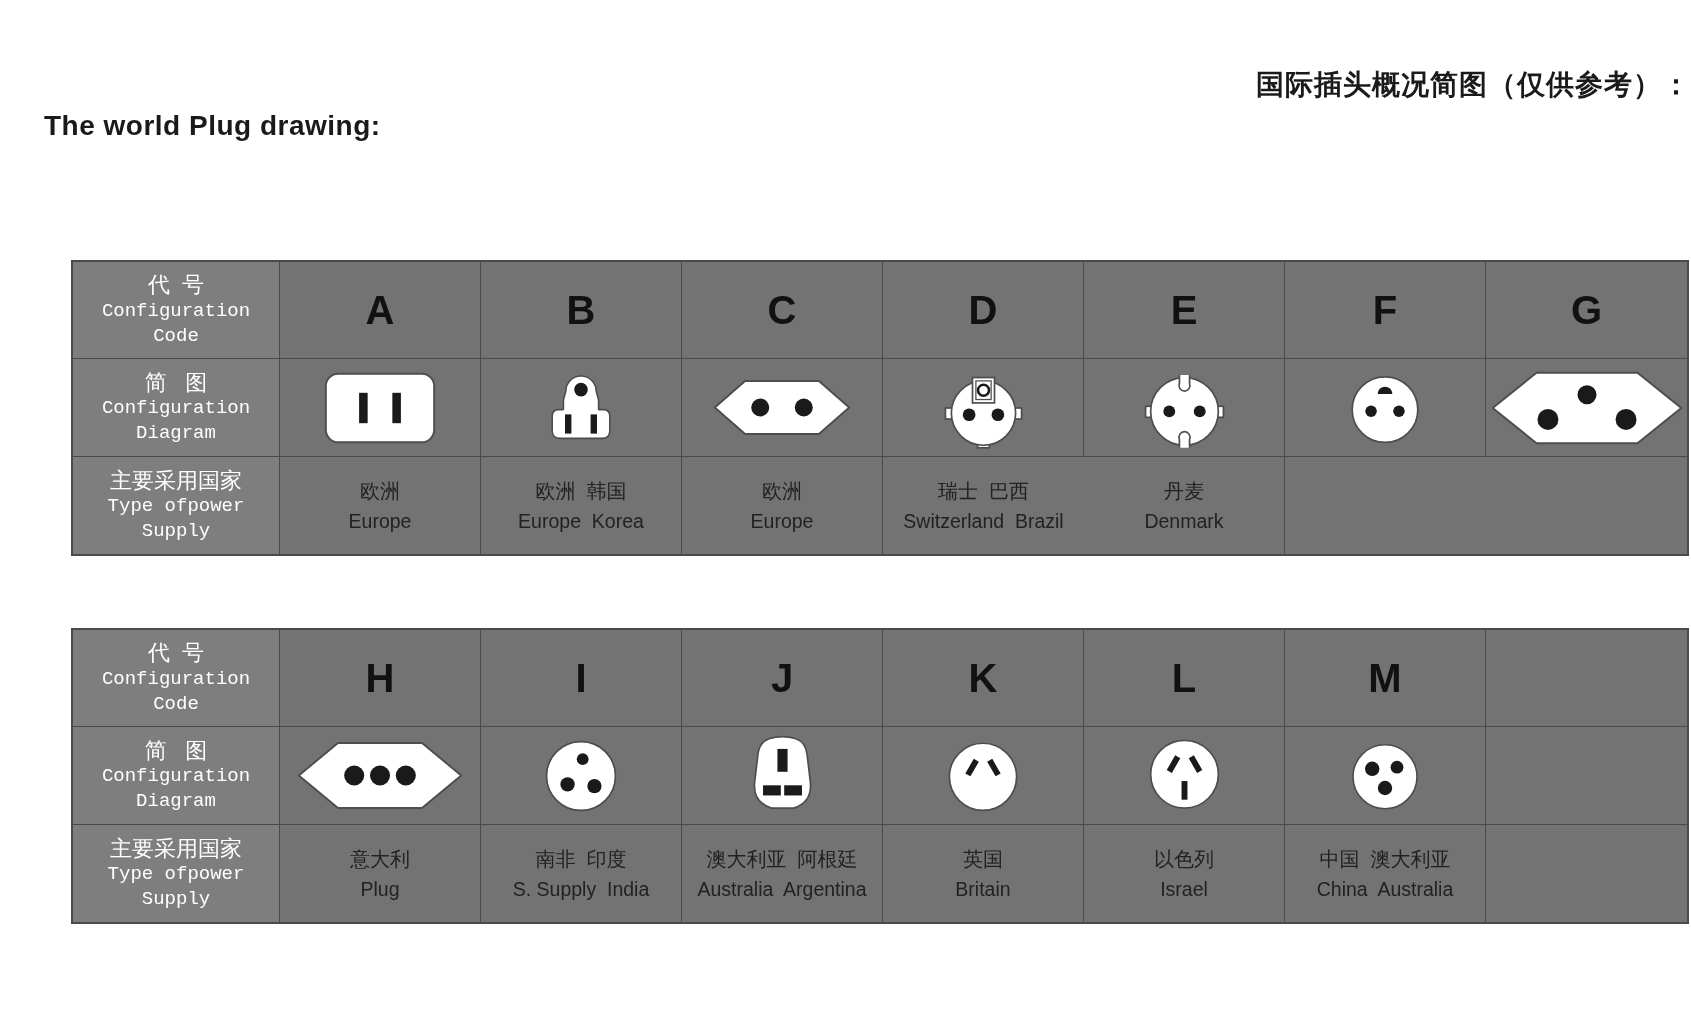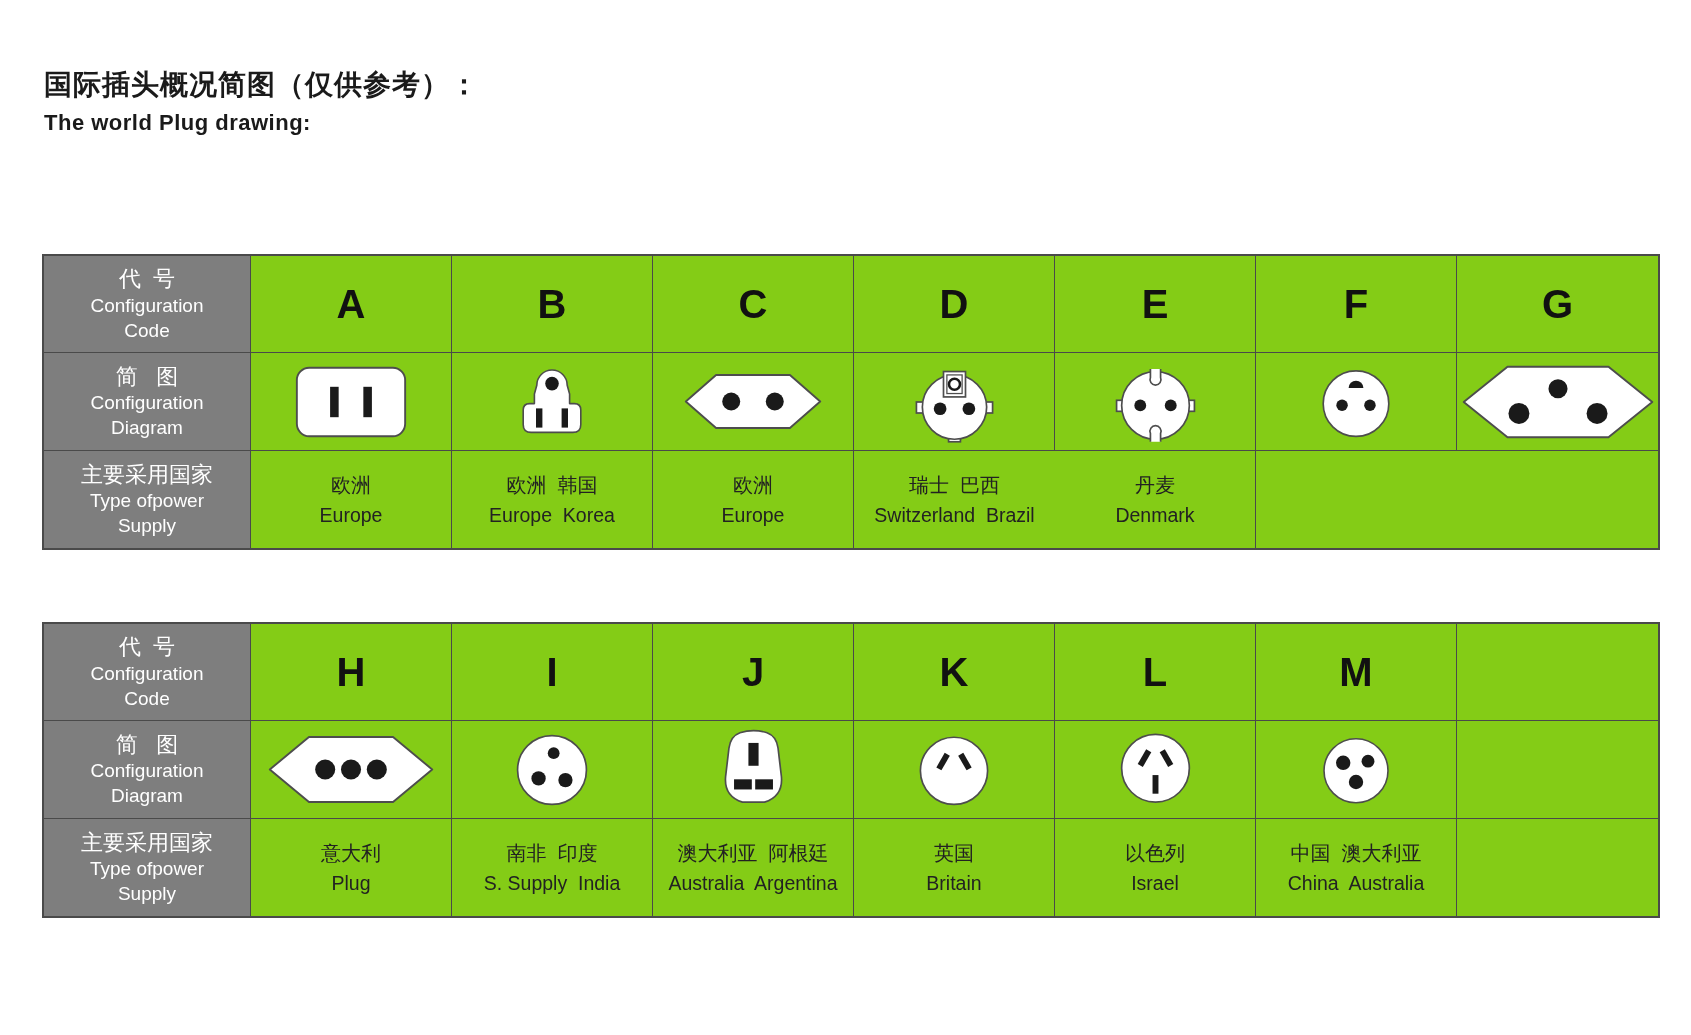--- a/index.html
+++ b/index.html
@@ -2,47 +2,48 @@
 <html><head>
 <meta charset="utf-8">
 <style>
   * { margin:0; padding:0; box-sizing:border-box; }
   html,body { background:#ffffff; }
   body {
     width:1691px; height:1035px; overflow:hidden;
     font-family:"Liberation Sans", sans-serif; color:#1a1a1a;
   }
   .page { padding:66px 0 0 42px; }
-  .title-cn { font-size:28px; font-weight:bold; letter-spacing:1px; margin-left:2px; }
-  .title-en { font-size:22px; font-weight:bold; margin:6px 0 0 2px; letter-spacing:0.5px; }
+  .title-cn { font-size:28px; font-weight:bold; letter-spacing:1px; margin-left:2px;text-align:right; }
+  .title-en { font-size:28px; font-weight:bold; margin:6px 0 0 2px; letter-spacing:0.5px; }
 
   .ptable {
     display:grid;
     grid-template-columns:207px repeat(7, 201px);
     grid-template-rows:97px 98px 97px;
     border:2px solid #4a4a4a;
     width:max-content;
-    background:#84cc16;
+    background:#737373;
+    margin-left:29px;
   }
   .t1 { margin-top:118px; }
   .t2 { margin-top:72px; }
   .cell {
     border-right:1.5px solid #4a4a4a;
     border-bottom:1.5px solid #4a4a4a;
     display:flex; align-items:center; justify-content:center;
     overflow:hidden;
   }
   .last-col { border-right:none; }
   .last-row { border-bottom:none; }
   .head {
     background:#7e7e7e; color:#ffffff;
     flex-direction:column; text-align:center;
   }
   .head .cn { font-size:22px; white-space:pre-wrap; line-height:1.25; }
-  .head .en { font-size:19px; white-space:pre-wrap; line-height:1.32; }
+  .head .en { font-size:19px; white-space:pre-wrap; line-height:1.32;font-family:Liberation Mono, monospace; }
   .code { font-size:40px; font-weight:bold; color:#111; }
   .country { flex-direction:column; text-align:center; }
   .country .cn { font-size:20px; white-space:pre-wrap; line-height:1.45; color:#222; }
   .country .en { font-size:19.5px; white-space:pre-wrap; line-height:1.3; margin-top:3px; color:#222; }
   svg { display:block; }
 </style>
 </head>
 <body>
 
 <div class="page">

